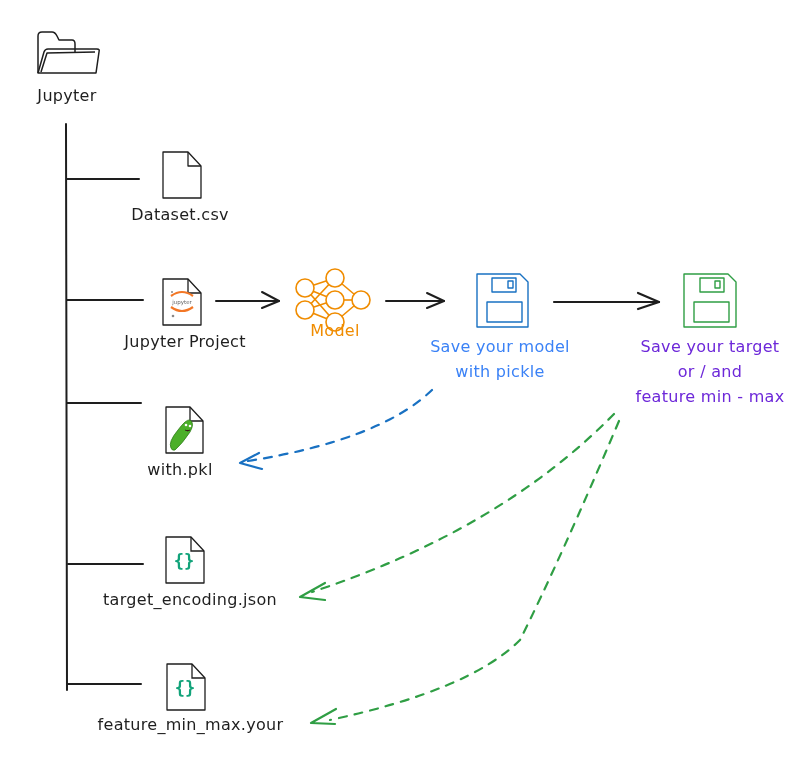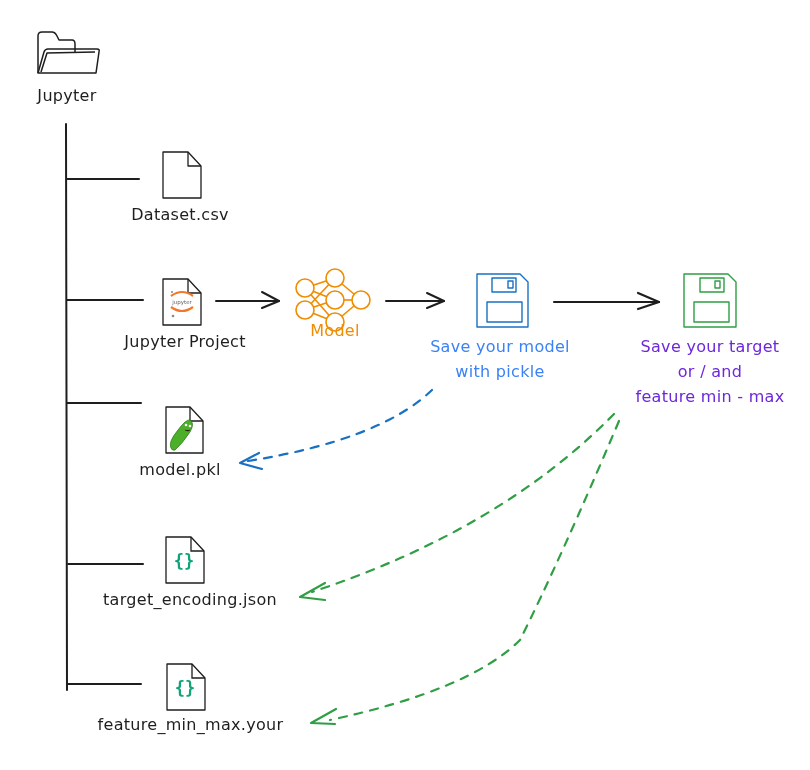--- a/index.html
+++ b/index.html
@@ -136,15 +136,15 @@
 
 <div class="lbl dark" style="left:22px; top:83px; width:90px;">Jupyter</div>
 <div class="lbl dark" style="left:100px; top:202px; width:160px;">Dataset.csv</div>
 <div class="lbl dark" style="left:85px; top:329px; width:200px;">Jupyter Project</div>
 <div class="lbl orange" style="left:290px; top:318px; width:90px;">Model</div>
 <div class="lbl blue ml" style="left:410px; top:334px; width:180px;">Save your model
 with pickle</div>
 <div class="lbl green ml" style="left:610px; top:334px; width:200px;">Save your target
 or / and
 feature min - max</div>
-<div class="lbl dark" style="left:120px; top:457px; width:120px;">model.pkl</div>
+<div class="lbl dark" style="left:120px; top:457px; width:120px;">with.pkl</div>
 <div class="lbl dark" style="left:80px; top:587px; width:220px;">target_encoding.json</div>
 <div class="lbl dark" style="left:78px; top:712px; width:225px;">feature_min_max.your</div>
 
 </body></html>

